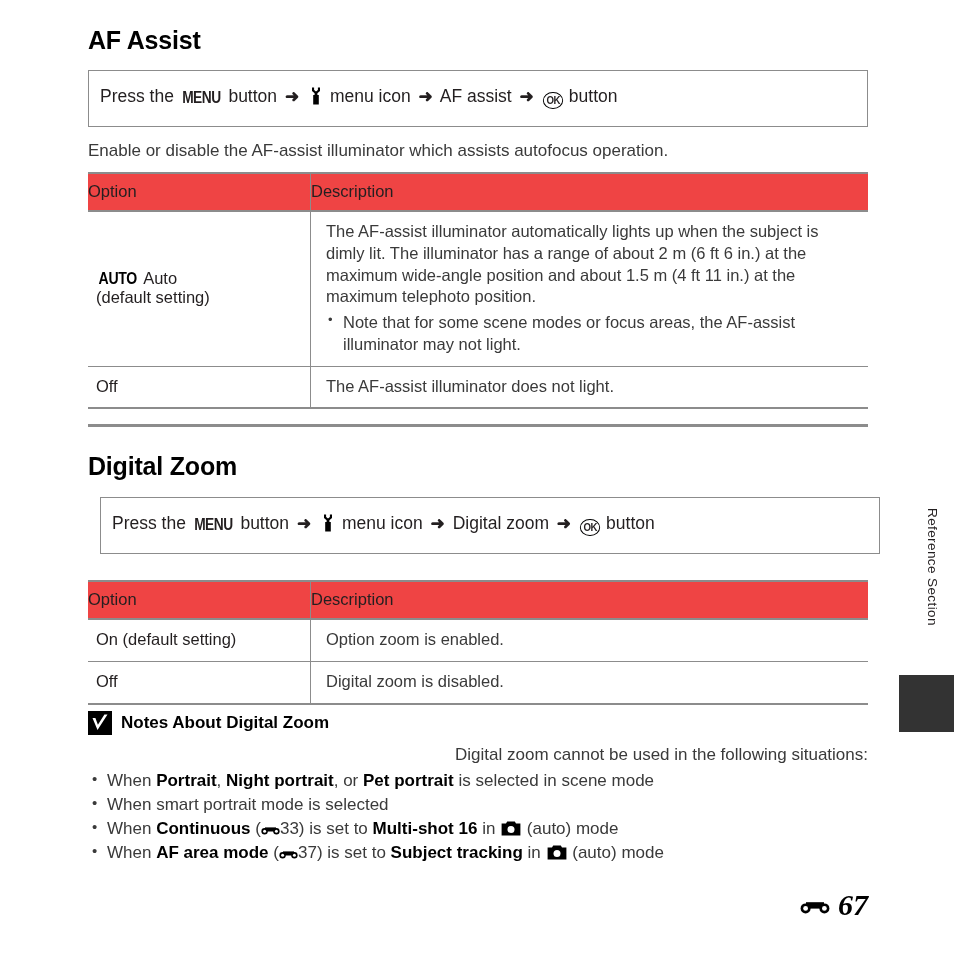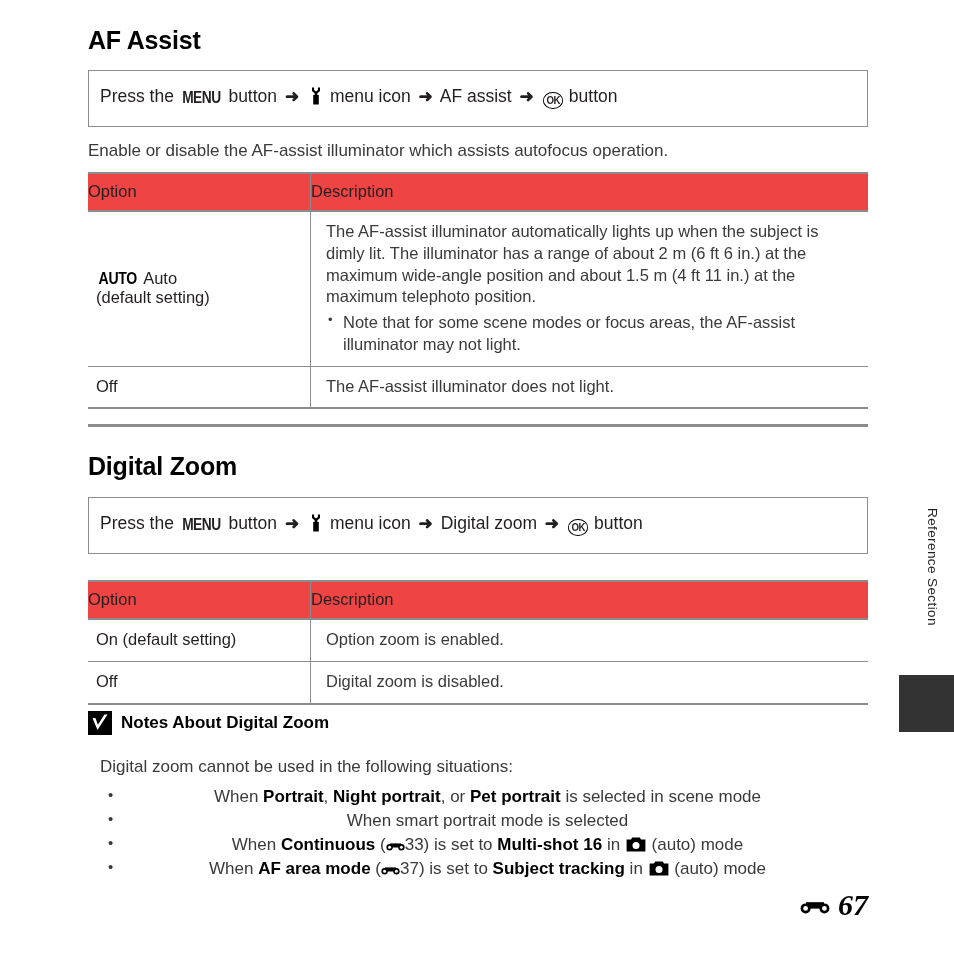--- a/index.html
+++ b/index.html
@@ -125,22 +125,22 @@
   .divider { width:780px; height:2.5px; background:#8c8c8c; }
 
   
   .note-head { display:flex; align-items:center; gap:9px; }
   .note-icon {
     width:24px; height:24px; background:#000;
     display:flex; align-items:center; justify-content:center;
     flex:0 0 auto;
   }
   .note-title { font-size:17px; font-weight:bold; color:#000;text-align:center; }
-  .note-intro { font-size:17px; color:#3a3a3a; margin:12px; }
-  ul.notes { list-style:none; margin:16px; padding:0;text-align:center; }
+  .note-intro { font-size:17px; color:#3a3a3a; margin:0;text-align:right; }
+  ul.notes { list-style:none; margin:0; padding:0; }
   ul.notes li {
     position:relative;
     padding-left:19px;
     font-size:17px;
     color:#3a3a3a;
     line-height:1.42;
     white-space:nowrap;
   }
   ul.notes li:before {
     content:"\2022";
@@ -252,21 +252,21 @@
   </div>
 
   <div class="content" style="top:424px;">
     <div class="divider"></div>
   </div>
 
   <div class="content" style="top:452px;">
     <h1 class="section-title">Digital Zoom</h1>
   </div>
 
-  <div class="content" style="top:497px;">
+  <div class="content" style="top:497px;margin-left:12px;">
     <div class="cmd-box">
       <span class="seg">Press the</span>
       <span class="menu-glyph">MENU</span>
       <span class="seg">button</span>
       <span class="arrow">➜</span>
       <span class="wrench">
         <svg viewBox="0 0 14 18" width="14" height="18" aria-hidden="true">
           <path d="M3.0 0.4 L3.0 4.0 L5.6 6.2 L5.6 8.0 L4.2 8.0 L4.2 17.6 L9.8 17.6 L9.8 8.0 L8.4 8.0 L8.4 6.2 L11.0 4.0 L11.0 0.4 L8.9 0.4 L8.9 3.0 L7.0 4.5 L5.1 3.0 L5.1 0.4 Z" fill="#000"></path>
         </svg>
       </span>

